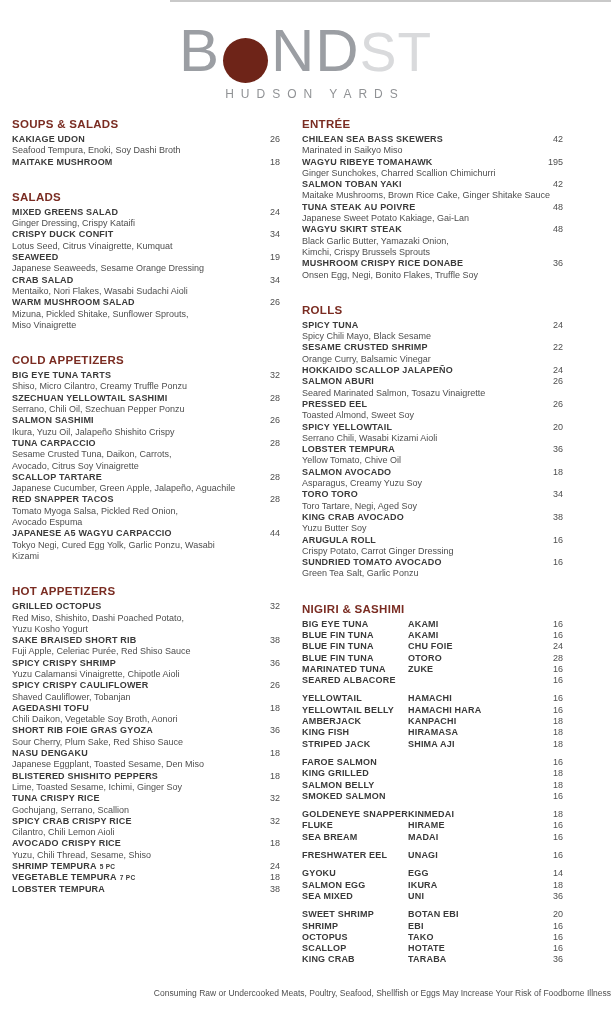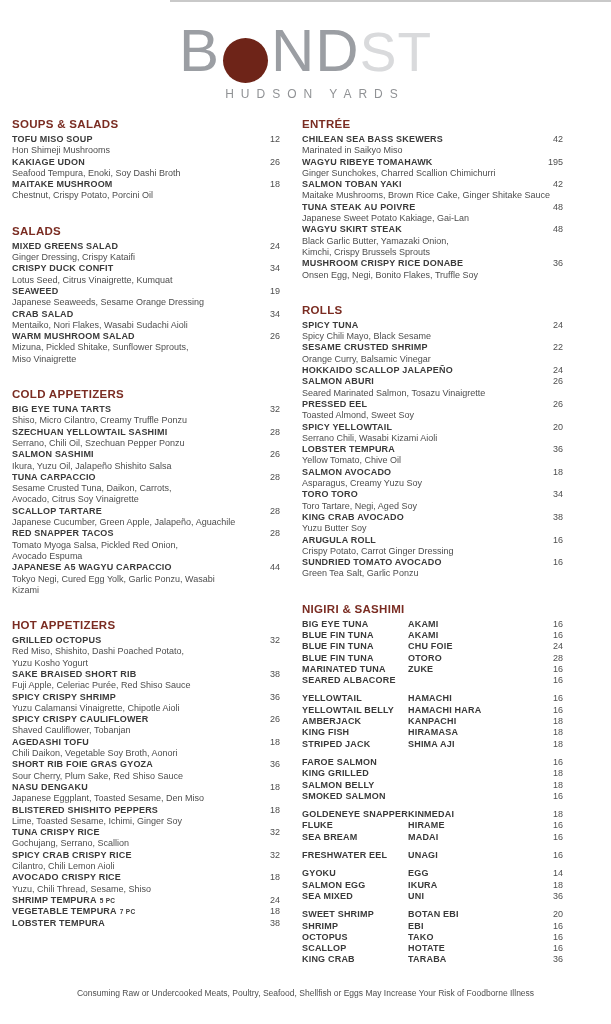--- a/index.html
+++ b/index.html
@@ -31,21 +31,21 @@
   .item-name { font-weight:bold; font-size:9px; color:#3a3a3a; letter-spacing:0.2px; white-space:nowrap; }
   .item-suffix { font-weight:bold; font-size:6.5px; color:#3a3a3a; margin-left:3px; letter-spacing:0.3px; }
   .price { margin-left:auto; font-size:9px; color:#4e4e4e; padding-left:6px; }
   .item-desc { font-size:9px; color:#4e4e4e; line-height:11.3px; }
 
   .nigiri-row { display:flex; line-height:11.3px; align-items:baseline; }
   .nigiri-name { font-weight:bold; font-size:9px; width:106px; letter-spacing:0.2px; flex:none; }
   .nigiri-jp { font-weight:bold; font-size:9px; flex:1; letter-spacing:0.2px; }
   .nigiri-group.gap { margin-top:7px; }
 
-  .footer { position:absolute; bottom:26px; left:0; right:0; text-align:center; font-size:8.5px; color:#4e4e4e; }
+  .footer { position:absolute; bottom:26px; left:0; right:0; text-align:right; font-size:8.5px; color:#4e4e4e; }
 </style>
 </head>
 <body>
 
 <div class="top-edge"></div>
 
 <div class="header">
   <div class="logo-row">
     <span class="logo-text">B</span>
     <span class="logo-circle"></span>
@@ -54,38 +54,30 @@
   </div>
   <div class="logo-sub">HUDSON YARDS</div>
 </div>
 
 <div class="menu">
   <div class="col-left">
       <section class="menu-section">
         <div class="section-title">SOUPS &amp; SALADS</div>
         <div class="item-row">
           <div class="item-head">
-            <span class="item-name">TOFU MISO SOUP</span>
-            <span class="price">12</span>
-          </div>
-          <div class="item-desc">Hon Shimeji Mushrooms</div>
-        </div>
-        <div class="item-row">
-          <div class="item-head">
             <span class="item-name">KAKIAGE UDON</span>
             <span class="price">26</span>
           </div>
           <div class="item-desc">Seafood Tempura, Enoki, Soy Dashi Broth</div>
         </div>
         <div class="item-row">
           <div class="item-head">
             <span class="item-name">MAITAKE MUSHROOM</span>
             <span class="price">18</span>
           </div>
-          <div class="item-desc">Chestnut, Crispy Potato, Porcini Oil</div>
         </div>
       </section>
       <section class="menu-section">
         <div class="section-title">SALADS</div>
         <div class="item-row">
           <div class="item-head">
             <span class="item-name">MIXED GREENS SALAD</span>
             <span class="price">24</span>
           </div>
           <div class="item-desc">Ginger Dressing, Crispy Kataifi</div>
@@ -134,21 +126,21 @@
             <span class="item-name">SZECHUAN YELLOWTAIL SASHIMI</span>
             <span class="price">28</span>
           </div>
           <div class="item-desc">Serrano, Chili Oil, Szechuan Pepper Ponzu</div>
         </div>
         <div class="item-row">
           <div class="item-head">
             <span class="item-name">SALMON SASHIMI</span>
             <span class="price">26</span>
           </div>
-          <div class="item-desc">Ikura, Yuzu Oil, Jalapeño Shishito Salsa</div>
+          <div class="item-desc">Ikura, Yuzu Oil, Jalapeño Shishito Crispy</div>
         </div>
         <div class="item-row">
           <div class="item-head">
             <span class="item-name">TUNA CARPACCIO</span>
             <span class="price">28</span>
           </div>
           <div class="item-desc">Sesame Crusted Tuna, Daikon, Carrots,</div>
           <div class="item-desc">Avocado, Citrus Soy Vinaigrette</div>
         </div>
         <div class="item-row">

